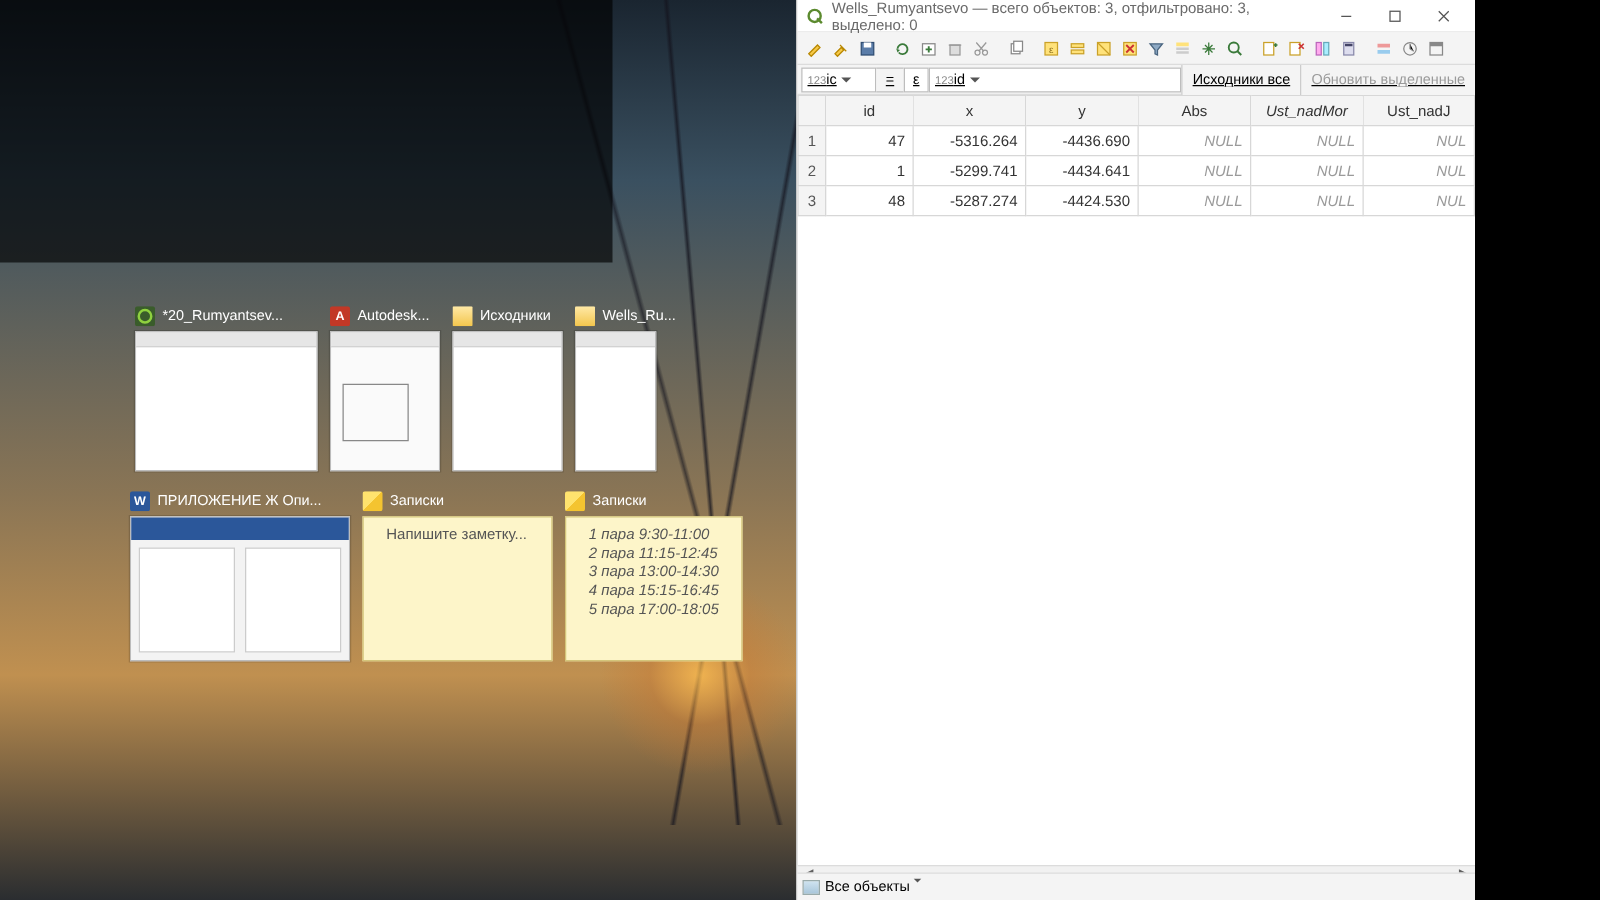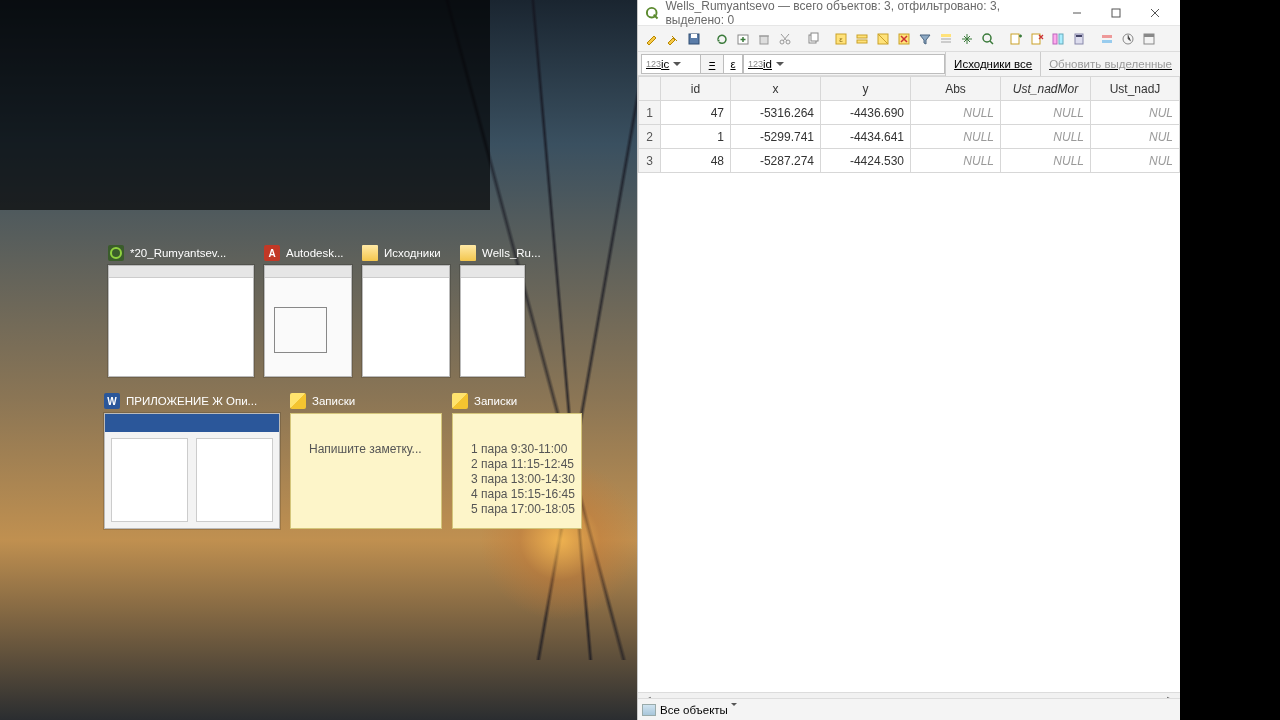--- a/index.html
+++ b/index.html
@@ -34,23 +34,23 @@
   .thumb.mid{ width:88px; height:112px;}
   .thumb.tiny{ width:65px; height:112px;}
   .thumb .chrome{height:12px;background:#e6e6e6;border-bottom:1px solid #ccc;}
   .thumb .blank{height:calc(100% - 12px); background:#fff;}
   .thumb .acad-body{height:calc(100% - 12px); background:#fafafa; position:relative;}
   .thumb .acad-body::after{content:"";position:absolute;left:10%;top:30%;width:60%;height:45%;border:1px solid #888;}
   .thumb-word{ width:176px; height:116px;}
   .thumb-word .wchrome{height:18px;background:#2b579a;}
   .thumb-word .wbody{height:calc(100% - 18px);background:#f3f3f3;display:flex;gap:8px;padding:6px;justify-content:center;}
   .wpage{flex:1;background:#fff;border:1px solid #ccc;}
-  .sticky{ background:#fdf5c9; border:1px solid #d4c57a; padding:28px 18px; font-size:12px; color:#555; line-height:15px;}
+  .sticky{ background:#fdf5c9; border:1px solid #d4c57a; padding:6px 18px; font-size:12px; color:#555; line-height:15px;}
   .sticky.s1{width:152px;height:116px;}
-  .sticky.s2{width:130px;height:116px;}
+  .sticky.s2{width:142px;height:116px;font-style:italic;}
   .sticky .line{white-space:nowrap;}
 
   
   .qgis-win { position:absolute; left:637px; top:0; width:543px; height:720px; background:#fff; border-left:1px solid #c8c8c8;}
   .titlebar{height:26px;background:#fff;border-bottom:1px solid #e6e6e6;display:flex;align-items:center;padding:0 6px;font-size:12px;color:#6a6a6a;}
   .titlebar .tico{width:16px;height:16px;margin-right:6px;}
   .titlebar .spacer{flex:1;}
   .winbtn{width:40px;height:26px;display:flex;align-items:center;justify-content:center;color:#555;}
   .winbtn svg{width:10px;height:10px;}
   .toolbar{height:26px;background:#f4f4f4;border-bottom:1px solid #dcdcdc;display:flex;align-items:center;padding:0 4px;gap:1px;}

